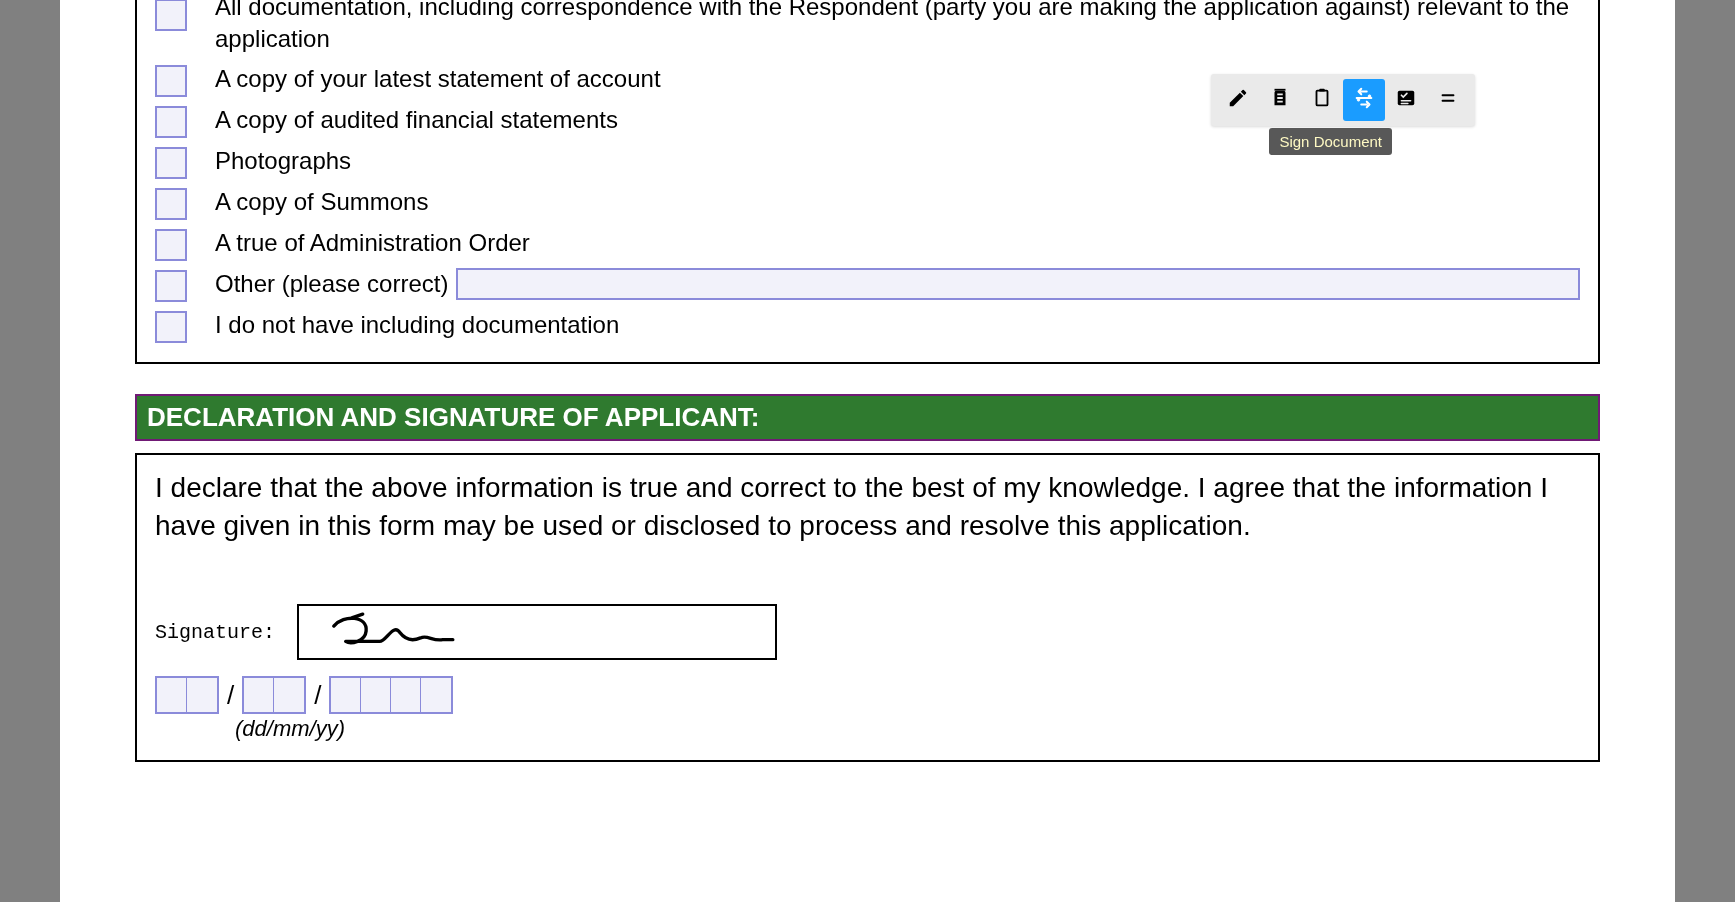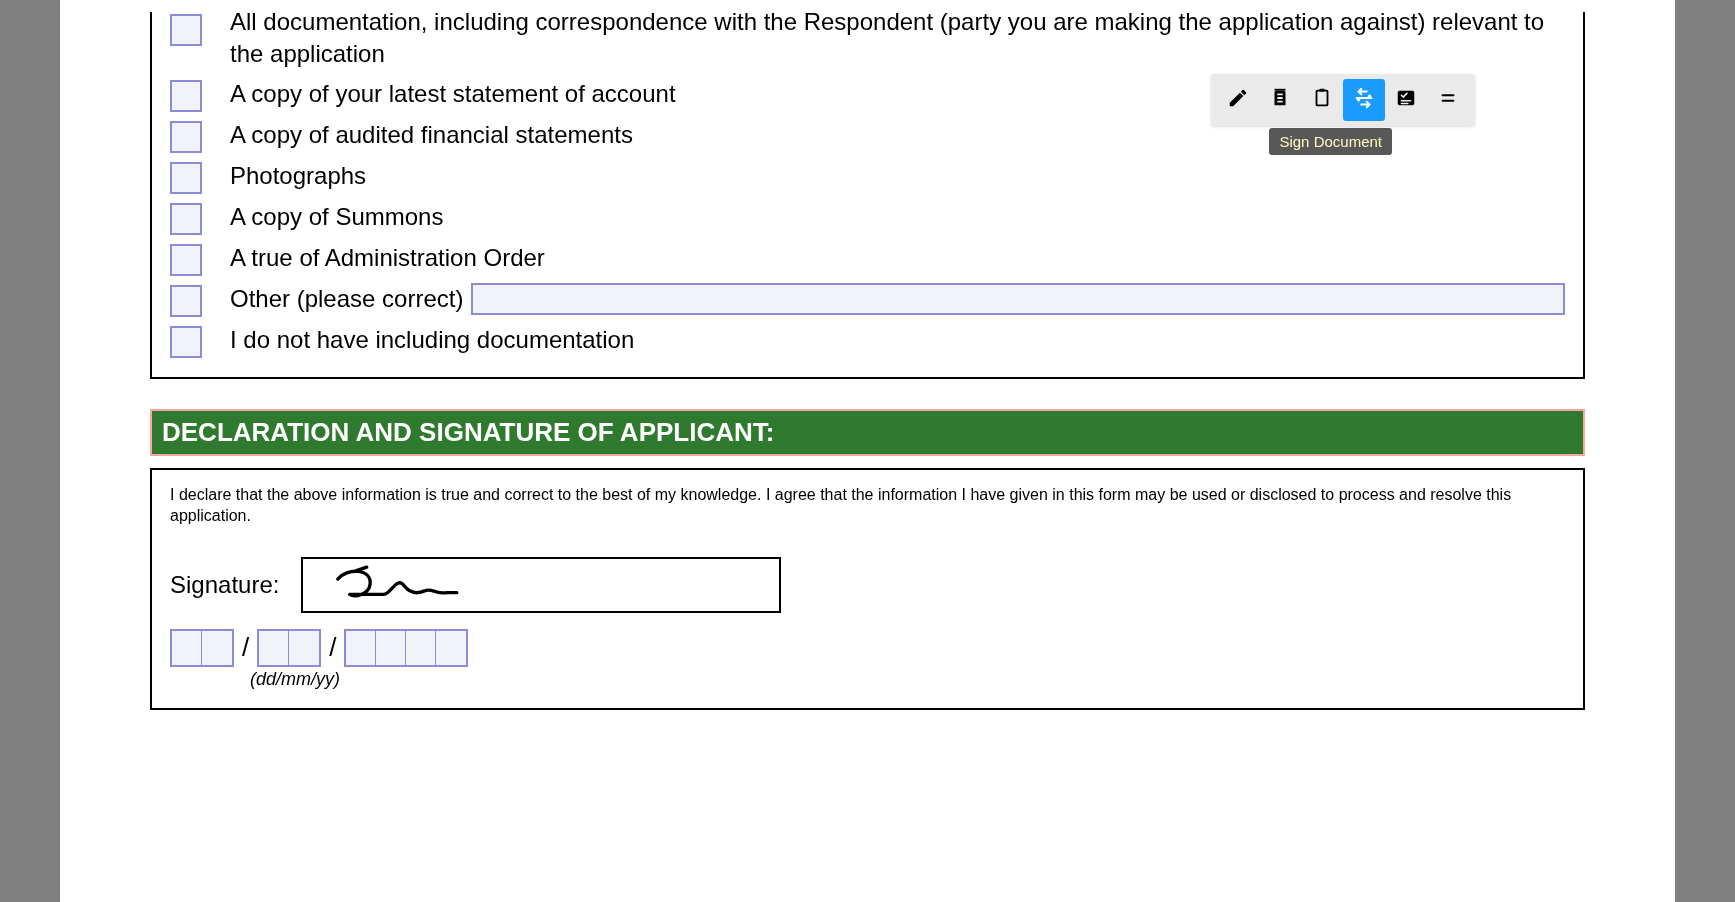--- a/index.html
+++ b/index.html
@@ -11,21 +11,21 @@
     overflow: hidden;
     position: relative;
   }
   .page {
     background: #fff;
     position: absolute;
     left: 60px;
     top: 0;
     width: 1615px;
     height: 902px;
-    padding: 15px;
+    padding: 0;
   }
   .section-box {
     border: 2px solid #000;
     margin: 0 75px 30px 75px;
     position: relative;
   }
   .section-box.checklist {
     padding: 0 18px 12px 18px;
     border-top: none;
     margin-top: -10px;
@@ -64,40 +64,41 @@
     align-items: center;
     flex: 1;
   }
   .section-header {
     background: #2f7a2f;
     color: #fff;
     font-weight: bold;
     font-size: 26px;
     padding: 6px 10px;
     margin: 0 75px;
-    border: 2px solid #fca5a5;
+    border: 2px solid #701a75;
   }
   .declaration-box {
     border: 2px solid #000;
     margin: 12px 75px 0 75px;
     padding: 14px 18px 18px 18px;
   }
   .declaration-text {
-    font-size: 16px;
+    font-size: 28px;
     line-height: 1.35;
-    margin-bottom: 30px;
+    margin-bottom: 60px;
   }
   .sig-row {
     display: flex;
     align-items: center;
     margin-bottom: 16px;
   }
   .sig-label {
-    font-size: 24px;
+    font-size: 20px;
     margin-right: 22px;
+    font-family: Liberation Mono, monospace;
   }
   .sig-box {
     width: 480px;
     height: 56px;
     border: 2px solid #000;
     position: relative;
     display: flex;
     align-items: center;
     padding-left: 28px;
   }
@@ -116,21 +117,21 @@
     height: 34px;
     border-right: 1px solid #8b8bda;
   }
   .date-cell:last-child { border-right: none; }
   .date-sep {
     font-size: 26px;
     margin: 0 8px;
   }
   .date-hint {
     font-style: italic;
-    font-size: 18px;
+    font-size: 22px;
     margin-left: 80px;
     margin-top: 2px;
   }
   
   .toolbar {
     position: absolute;
     top: 74px;
     right: 200px;
     background: #eaeaea;
     border-radius: 3px;

